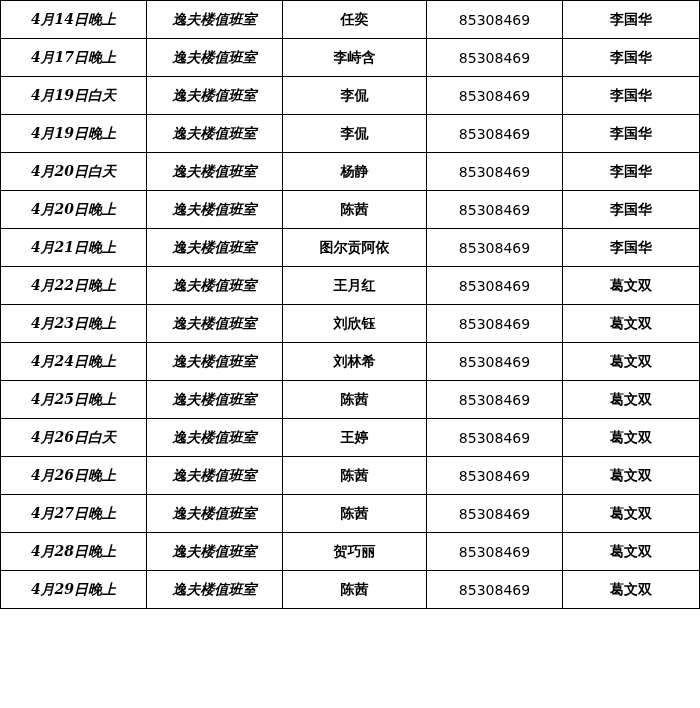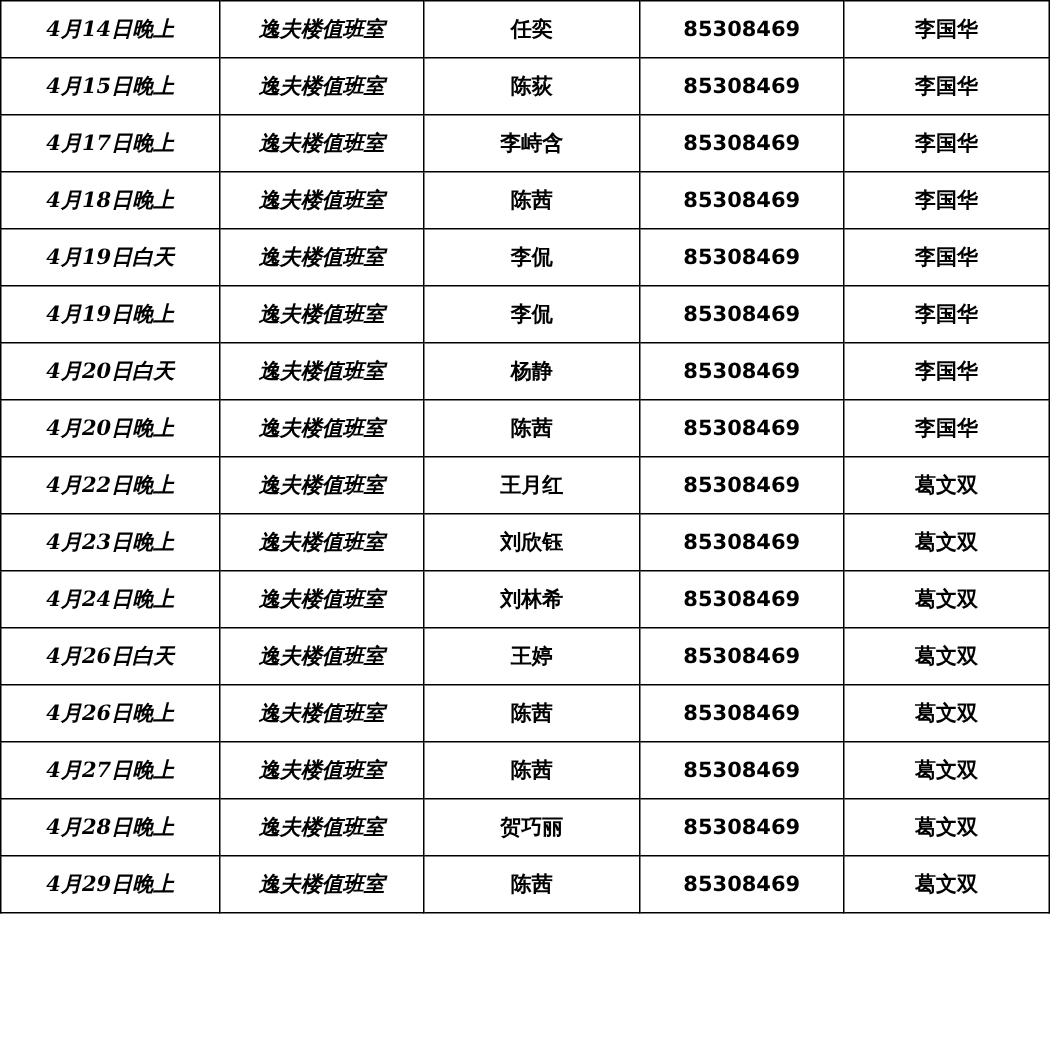--- a/index.html
+++ b/index.html
@@ -27,53 +27,39 @@
     color: #000000;
     font-weight: bold;
     font-family: "DejaVu Serif", "Liberation Serif", serif;
     padding: 0;
     white-space: nowrap;
     overflow: hidden;
   }
   #schedule-table td.col-date  { width: 145px; font-style: italic; }
   #schedule-table td.col-place { width: 135px; font-style: italic; }
   #schedule-table td.col-name  { width: 143px; }
-  #schedule-table td.col-phone { width: 135px; font-family: "DejaVu Sans", "Liberation Sans", sans-serif; font-weight: bold; }
+  #schedule-table td.col-phone { width: 135px; font-family: "DejaVu Sans", "Liberation Sans", sans-serif; font-weight: normal; }
   #schedule-table td.col-lead  { width: 136px; }
 </style>
 </head>
 <body>
 
 <table id="schedule-table">
   <tbody>
       <tr>
         <td class="col-date">4月14日晚上</td>
         <td class="col-place">逸夫楼值班室</td>
         <td class="col-name">任奕</td>
         <td class="col-phone">85308469</td>
         <td class="col-lead">李国华</td>
       </tr>
       <tr>
-        <td class="col-date">4月15日晚上</td>
-        <td class="col-place">逸夫楼值班室</td>
-        <td class="col-name">陈荻</td>
-        <td class="col-phone">85308469</td>
-        <td class="col-lead">李国华</td>
-      </tr>
-      <tr>
         <td class="col-date">4月17日晚上</td>
         <td class="col-place">逸夫楼值班室</td>
         <td class="col-name">李峙含</td>
-        <td class="col-phone">85308469</td>
-        <td class="col-lead">李国华</td>
-      </tr>
-      <tr>
-        <td class="col-date">4月18日晚上</td>
-        <td class="col-place">逸夫楼值班室</td>
-        <td class="col-name">陈茜</td>
         <td class="col-phone">85308469</td>
         <td class="col-lead">李国华</td>
       </tr>
       <tr>
         <td class="col-date">4月19日白天</td>
         <td class="col-place">逸夫楼值班室</td>
         <td class="col-name">李侃</td>
         <td class="col-phone">85308469</td>
         <td class="col-lead">李国华</td>
       </tr>
@@ -92,37 +78,51 @@
         <td class="col-lead">李国华</td>
       </tr>
       <tr>
         <td class="col-date">4月20日晚上</td>
         <td class="col-place">逸夫楼值班室</td>
         <td class="col-name">陈茜</td>
         <td class="col-phone">85308469</td>
         <td class="col-lead">李国华</td>
       </tr>
       <tr>
+        <td class="col-date">4月21日晚上</td>
+        <td class="col-place">逸夫楼值班室</td>
+        <td class="col-name">图尔贡阿依</td>
+        <td class="col-phone">85308469</td>
+        <td class="col-lead">李国华</td>
+      </tr>
+      <tr>
         <td class="col-date">4月22日晚上</td>
         <td class="col-place">逸夫楼值班室</td>
         <td class="col-name">王月红</td>
         <td class="col-phone">85308469</td>
         <td class="col-lead">葛文双</td>
       </tr>
       <tr>
         <td class="col-date">4月23日晚上</td>
         <td class="col-place">逸夫楼值班室</td>
         <td class="col-name">刘欣钰</td>
         <td class="col-phone">85308469</td>
         <td class="col-lead">葛文双</td>
       </tr>
       <tr>
         <td class="col-date">4月24日晚上</td>
         <td class="col-place">逸夫楼值班室</td>
         <td class="col-name">刘林希</td>
+        <td class="col-phone">85308469</td>
+        <td class="col-lead">葛文双</td>
+      </tr>
+      <tr>
+        <td class="col-date">4月25日晚上</td>
+        <td class="col-place">逸夫楼值班室</td>
+        <td class="col-name">陈茜</td>
         <td class="col-phone">85308469</td>
         <td class="col-lead">葛文双</td>
       </tr>
       <tr>
         <td class="col-date">4月26日白天</td>
         <td class="col-place">逸夫楼值班室</td>
         <td class="col-name">王婷</td>
         <td class="col-phone">85308469</td>
         <td class="col-lead">葛文双</td>
       </tr>

